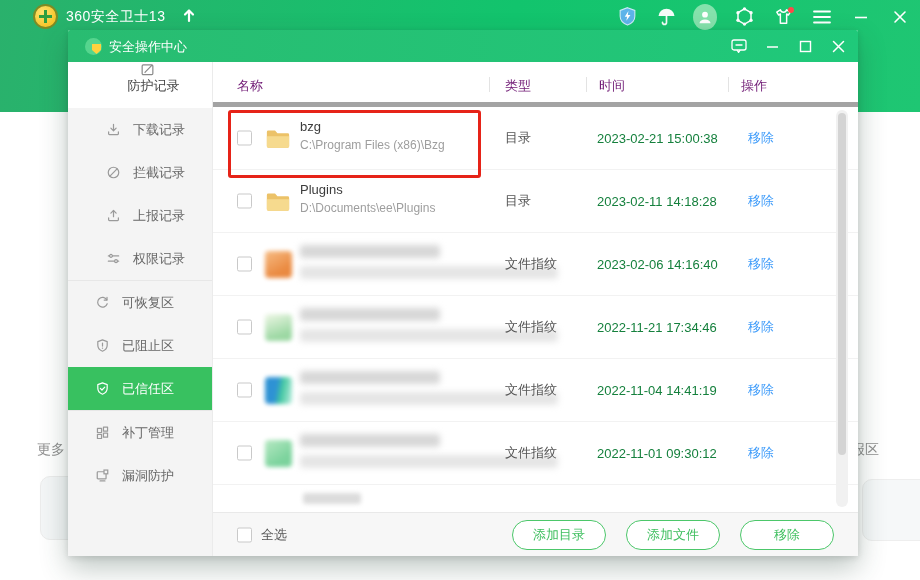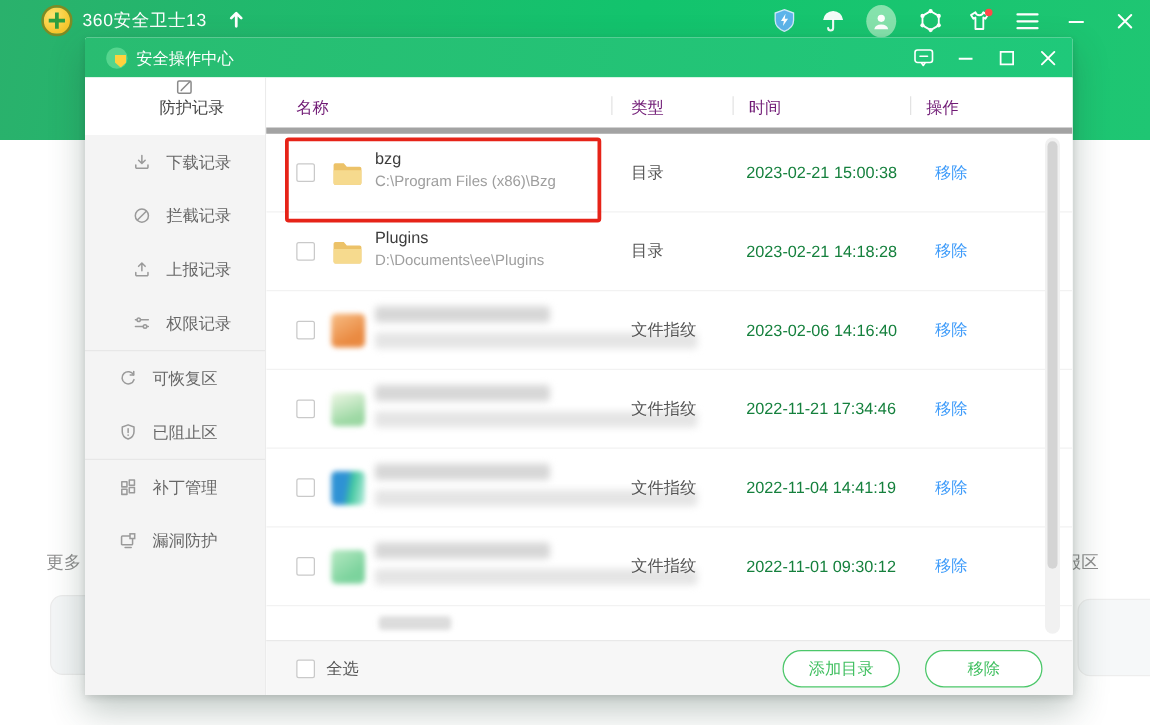--- a/index.html
+++ b/index.html
@@ -274,20 +274,29 @@
           <div class="sb-item parent-level">
             <span class="sb-ico">
               <svg width="15" height="15" viewBox="0 0 16 16">
                 <path d="M8 2 L13 3.8 V7.8 C13 11 10.9 13 8 14.1 C5.1 13 3 11 3 7.8 V3.8 Z" fill="none" stroke="currentColor" stroke-width="1.3" stroke-linecap="round" stroke-linejoin="round"></path>
                 <path d="M8 5.4 v3.2" fill="none" stroke="currentColor" stroke-width="1.3" stroke-linecap="round" stroke-linejoin="round"></path>
                 <circle cx="8" cy="10.8" r=".7" fill="currentColor"></circle>
               </svg>
             </span>
             <span>已阻止区</span>
           </div>
+          <div class="sb-item parent-level selected">
+            <span class="sb-ico">
+              <svg width="15" height="15" viewBox="0 0 16 16">
+                <path d="M8 2 L13 3.8 V7.8 C13 11 10.9 13 8 14.1 C5.1 13 3 11 3 7.8 V3.8 Z" fill="none" stroke="currentColor" stroke-width="1.3" stroke-linecap="round" stroke-linejoin="round"></path>
+                <path d="M5.7 7.9 L7.4 9.6 L10.4 6.5" fill="none" stroke="currentColor" stroke-width="1.3" stroke-linecap="round" stroke-linejoin="round"></path>
+              </svg>
+            </span>
+            <span>已信任区</span>
+          </div>
           <div class="sb-divider"></div>
           <div class="sb-item parent-level">
             <span class="sb-ico">
               <svg width="15" height="15" viewBox="0 0 16 16">
                 <rect x="2.6" y="3.6" width="4.4" height="4.4" fill="none" stroke="currentColor" stroke-width="1.3" stroke-linecap="round" stroke-linejoin="round"></rect>
                 <rect x="9" y="2.2" width="4.4" height="4.4" fill="none" stroke="currentColor" stroke-width="1.3" stroke-linecap="round" stroke-linejoin="round"></rect>
                 <rect x="2.6" y="10" width="4.4" height="4.4" fill="none" stroke="currentColor" stroke-width="1.3" stroke-linecap="round" stroke-linejoin="round"></rect>
                 <rect x="9" y="8.6" width="4.4" height="4.4" fill="none" stroke="currentColor" stroke-width="1.3" stroke-linecap="round" stroke-linejoin="round"></rect>
               </svg>
             </span>
@@ -339,21 +348,21 @@
                 <svg width="26" height="23" viewBox="0 0 28 24">
                   <path d="M2 5 a1.6 1.6 0 0 1 1.6 -1.6 h7.2 l2.6 3 h11 a1.6 1.6 0 0 1 1.6 1.6 v12.4 a1.6 1.6 0 0 1 -1.6 1.6 h-20.8 a1.6 1.6 0 0 1 -1.6 -1.6 Z" fill="#ecc268"></path>
                   <path d="M2 9.6 h24 v10.8 a1.6 1.6 0 0 1 -1.6 1.6 h-20.8 a1.6 1.6 0 0 1 -1.6 -1.6 Z" fill="#f6da8e"></path>
                 </svg>
               </span>
               <div class="ncell">
                 <div class="fname">Plugins</div>
                 <div class="fpath">D:\Documents\ee\Plugins</div>
               </div>
               <span class="ctype">目录</span>
-              <span class="ctime">2023-02-21 14:18:28</span>
+              <span class="ctime">2023-02-11 14:18:28</span>
               <a class="cact">移除</a>
             </div>
             <div class="trow">
               <span class="cb"></span>
               <span class="ricon">
                 <span class="blur-icon g-orange"></span>
               </span>
               <div class="ncell">
                 <div class="bar bar1"></div>
                 <div class="bar bar2"></div>
@@ -407,20 +416,21 @@
           </div>
 
         <div class="scroll-track"></div>
         <div class="scroll-thumb"></div>
 
         <div class="cfooter">
           <span class="cb"></span>
           <span class="sel-label">全选</span>
           <div class="btn-group" id="footer-buttons">
               <div class="pill">添加目录</div>
+              <div class="pill">添加文件</div>
               <div class="pill">移除</div>
             </div>
         </div>
       </section>
     </div>
   </div>
 
   <div class="red-box"></div>
 </div>
 

